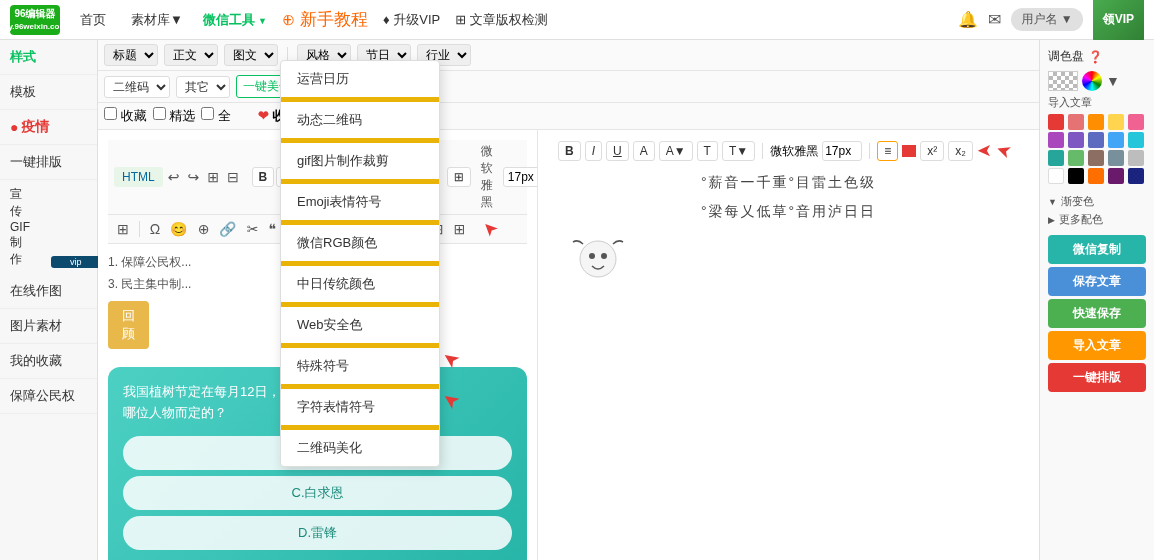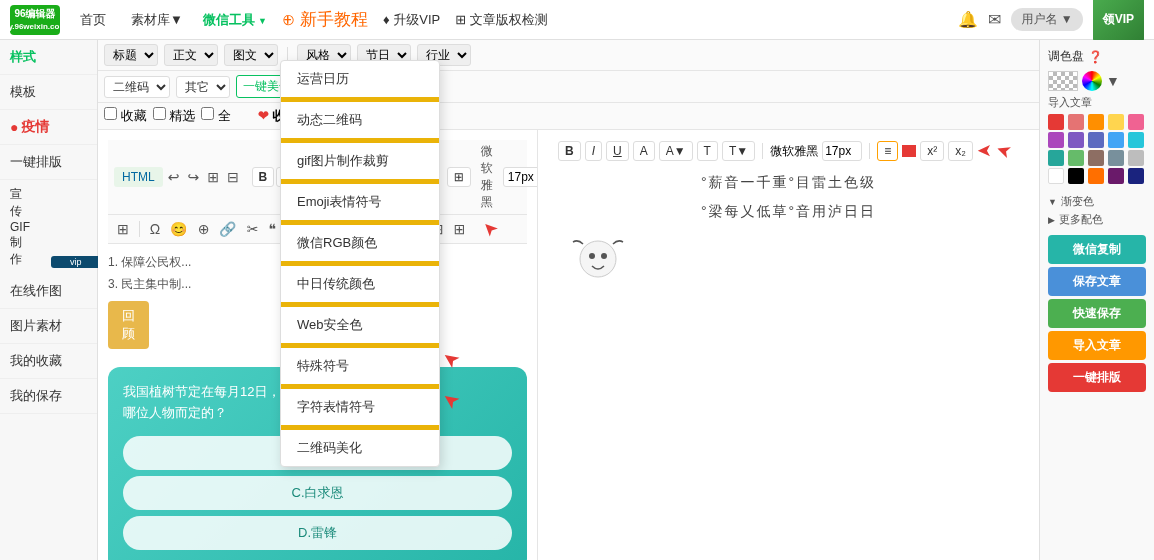--- a/index.html
+++ b/index.html
@@ -425,21 +425,21 @@
     <div class="sidebar-section">
       <span>一键排版</span>
     </div>
     <div class="promo">
       <span>宣传GIF制作</span>
       <span class="vip-badge">vip</span>
     </div>
     <div class="sidebar-section">在线作图</div>
     <div class="sidebar-section">图片素材</div>
     <div class="sidebar-section">我的收藏</div>
-    <div class="sidebar-section">我的保存</div>
+    <div class="sidebar-section">保障公民权</div>
   </div>
 
   <div class="editor-area">
 
     <div class="style-tabs">
       <select class="style-tab-select"><option>标题</option></select>
       <select class="style-tab-select"><option>正文</option></select>
       <select class="style-tab-select"><option>图文</option></select>
       <div class="toolbar-divider"></div>
       <select class="style-tab-select"><option>风格</option></select>

